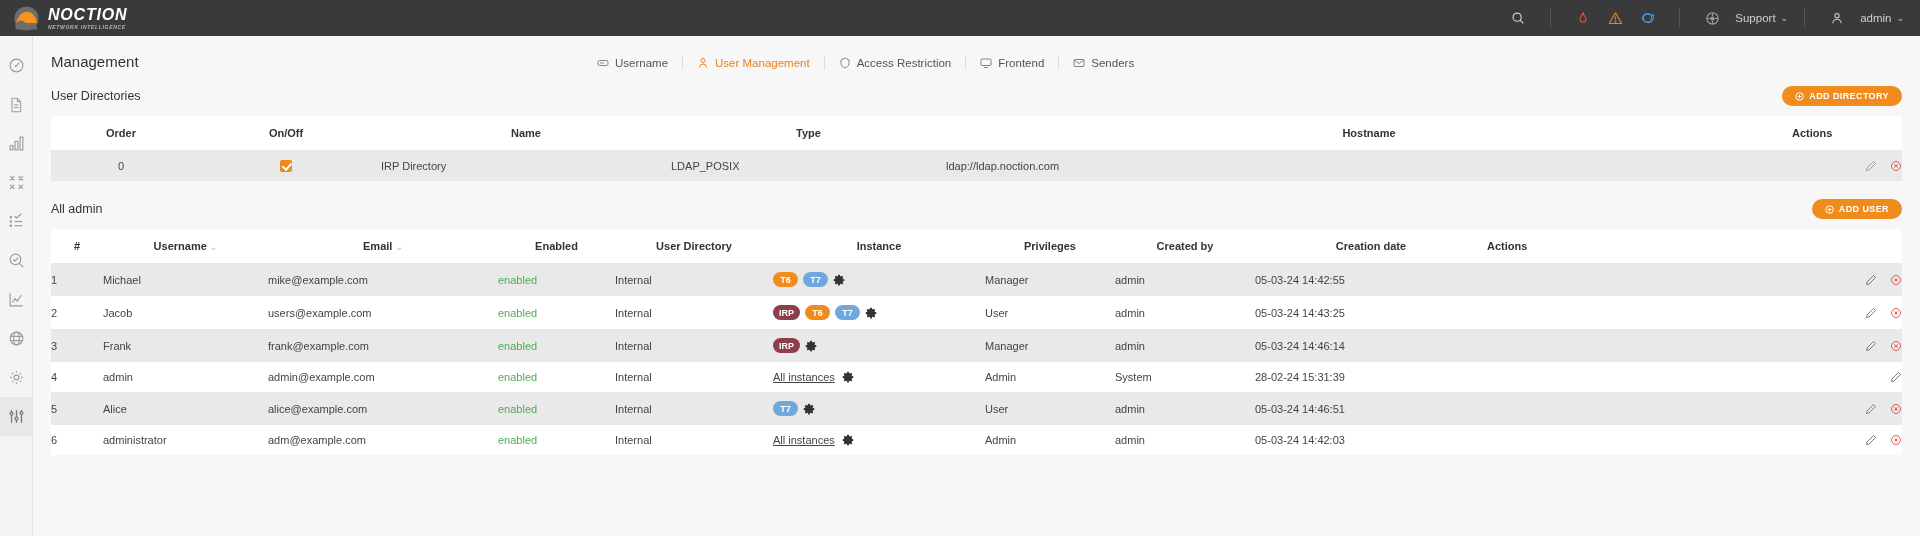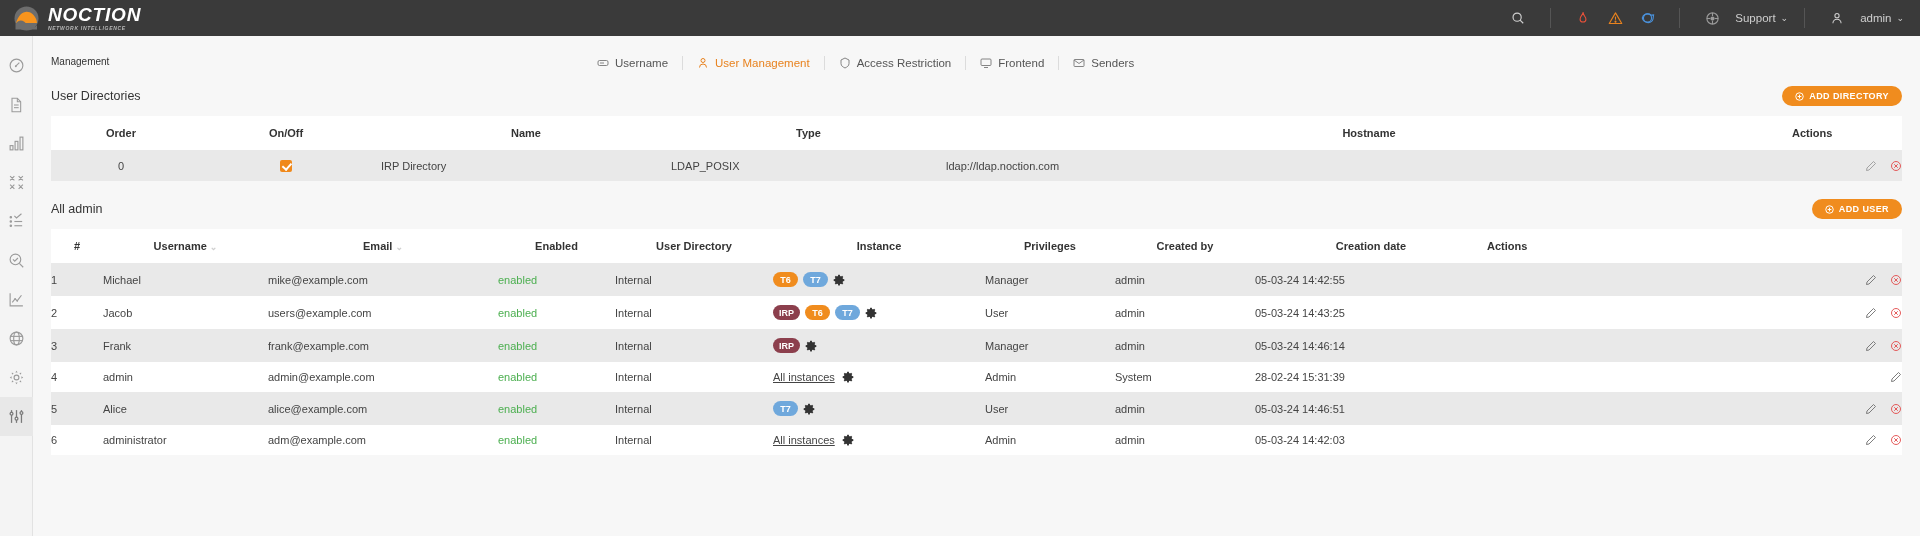--- a/index.html
+++ b/index.html
@@ -14,21 +14,21 @@
   .topbar {
     position: absolute; top: 0; left: 0;
     width: 1920px; height: 36px;
     background: #3a3a3a;
     display: flex; align-items: center;
   }
   .logo-wrap { display: flex; align-items: center; padding-left: 14px; width: 240px; }
   .logo-mark { width: 25px; height: 25px; position: relative; }
   .logo-text { margin-left: 9px; line-height: 1; }
   .logo-name {
-    font-size: 19px; font-weight: bold; font-style: italic;
+    font-size: 16px; font-weight: bold; font-style: italic;
     color: #ffffff; letter-spacing: 0.8px;
   }
   .logo-sub {
     font-size: 5px; font-weight: bold; font-style: italic;
     color: #b9b9b9; letter-spacing: 0.7px; margin-top: 2px;
   }
   .topbar-right {
     margin-left: auto; display: flex; align-items: center; height: 36px;
   }
   .tb-group { display: flex; align-items: center; height: 52px; padding: 12px 16px; }
@@ -61,21 +61,21 @@
   .main {
     position: absolute; top: 36px; left: 33px;
     width: 1887px; height: 500px;
     background: #f7f7f7;
   }
   .page-head {
     height: 32px; display: flex; align-items: center;
     padding-top: 18px; position: relative;
   }
   .page-title {
-    font-size: 10px; color: #333333; padding-left: 18px; font-weight: normal;
+    font-size: 15px; color: #333333; padding-left: 18px; font-weight: normal;
   }
   .tabs {
     position: absolute; left: 550px; top: 18px;
     display: flex; align-items: center;
   }
   .tab {
     display: flex; align-items: center;
     padding: 0 14px; height: 18px;
     font-size: 11.5px; color: #555555;
   }

